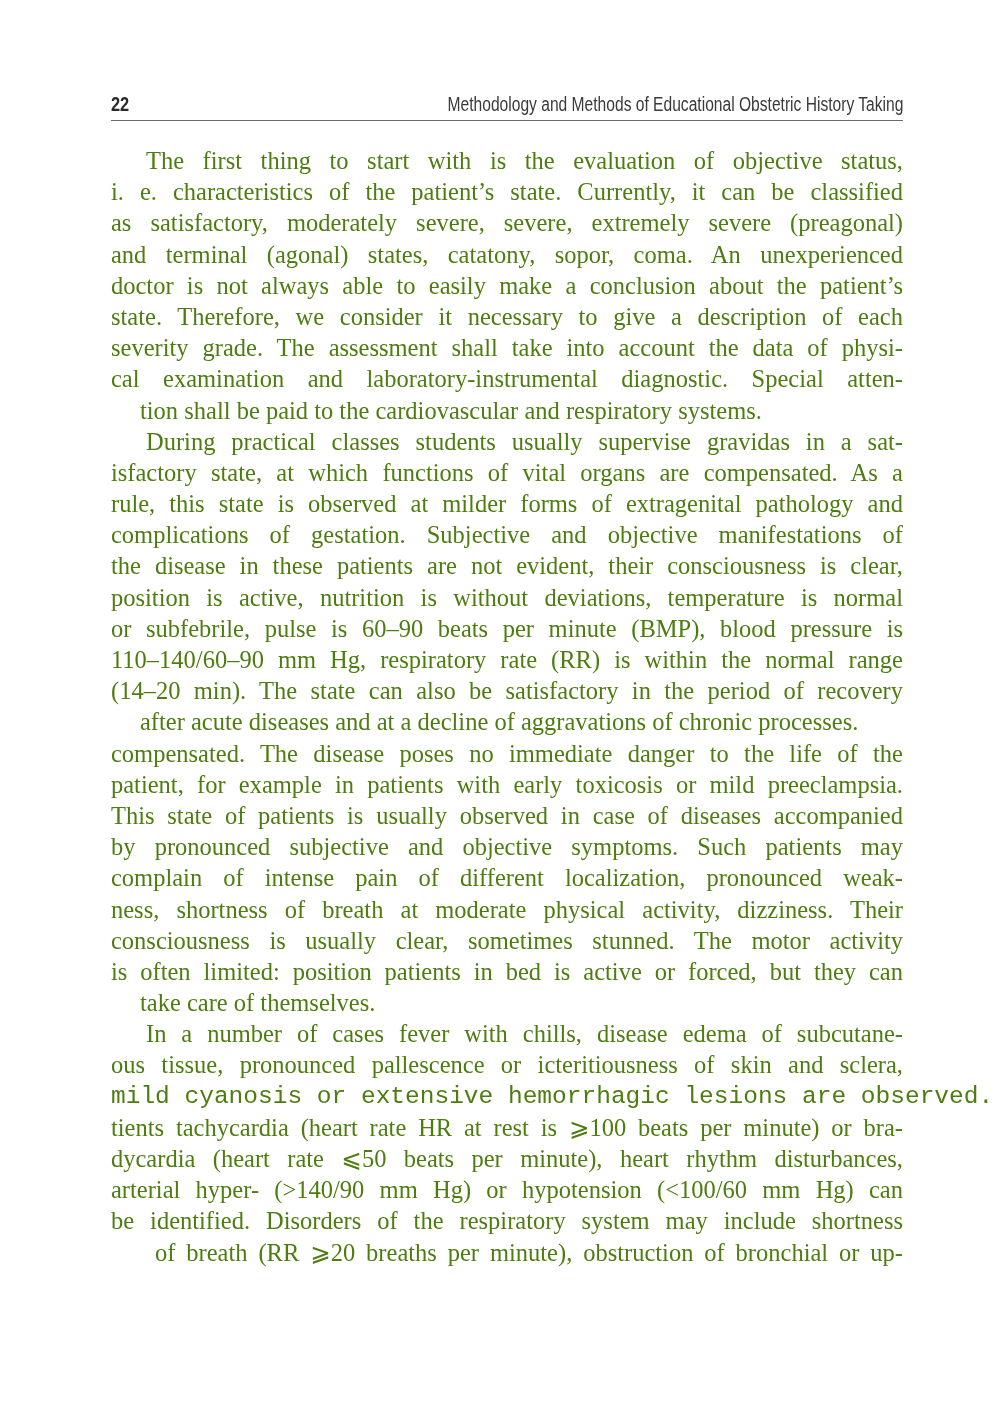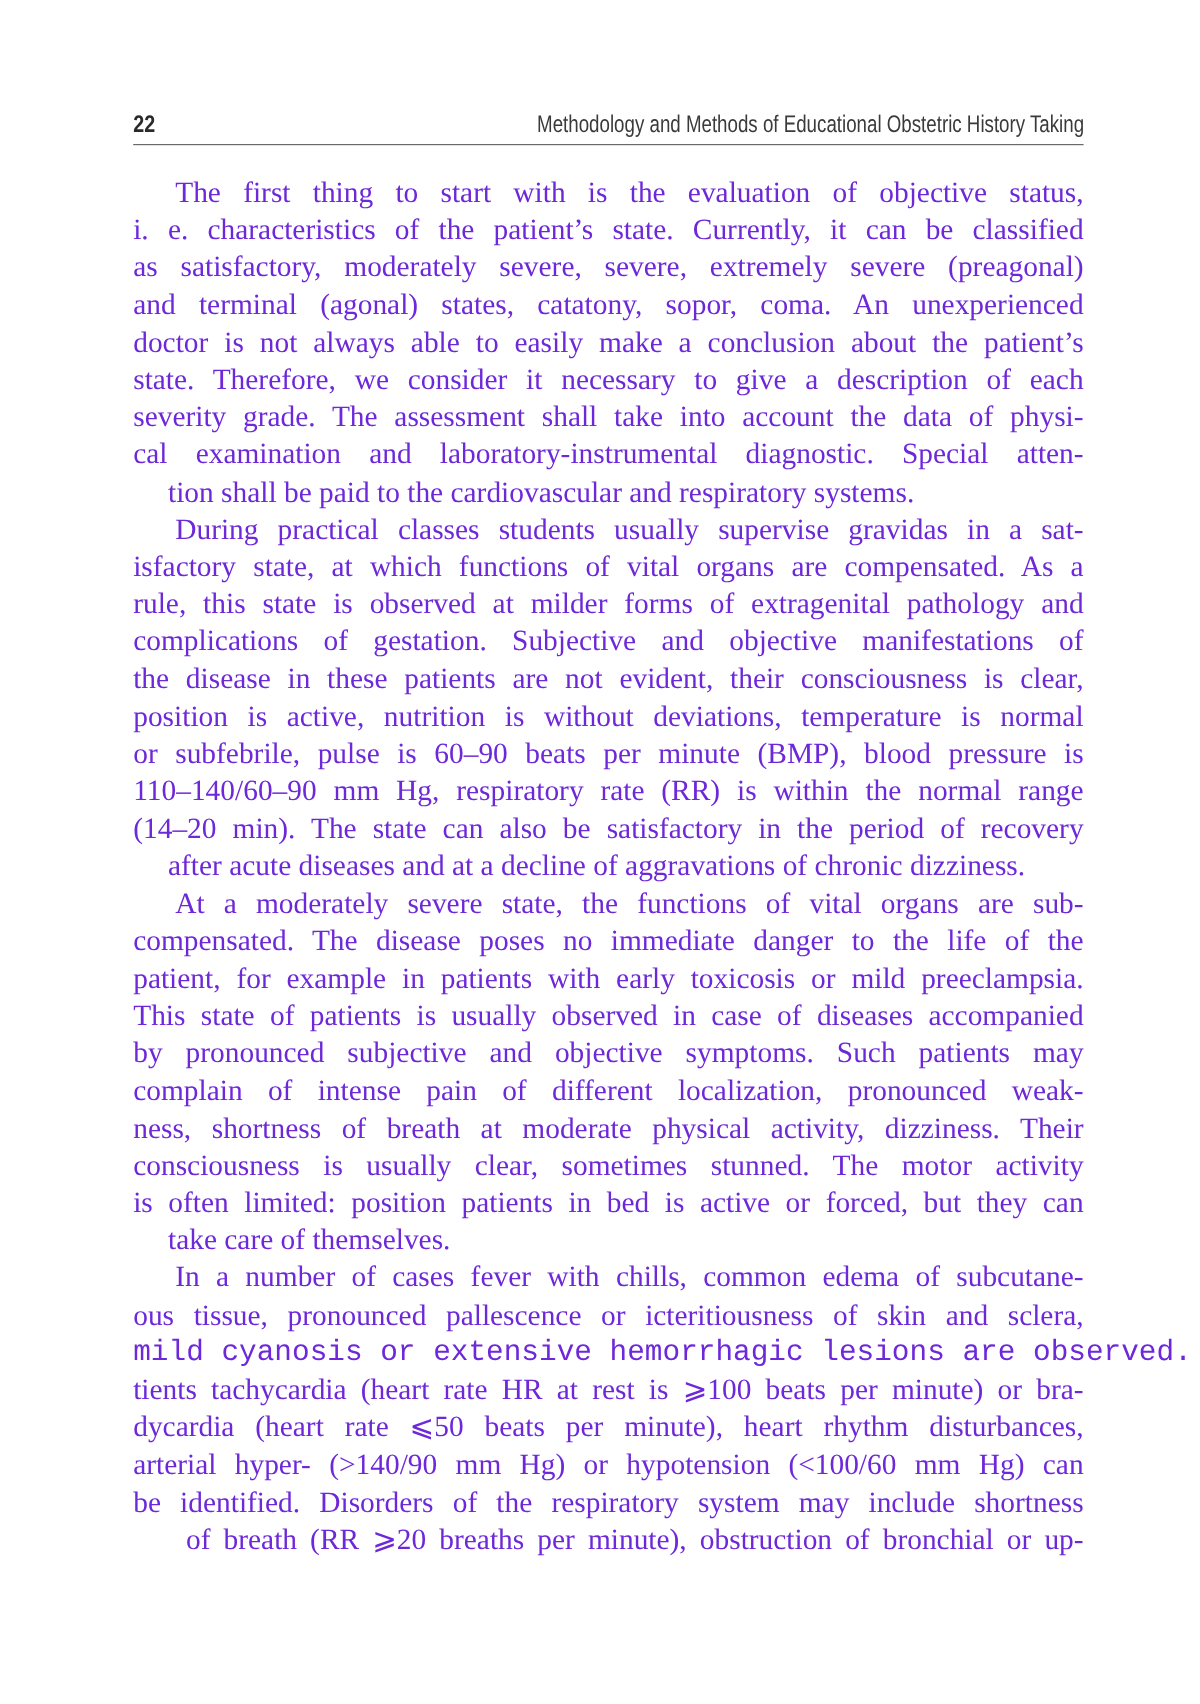--- a/index.html
+++ b/index.html
@@ -51,21 +51,21 @@
       transform-origin: right center;
     }
     .body-text {
       position: absolute;
       top: 145px;
       left: 0;
       width: 792px;
       font-family: "Liberation Serif", serif;
       font-size: 24.5px;
       line-height: 31.2px;
-      color: #6d28d9;
+      color: #4d7c0f;
     }
     .para {
       margin: 0;
     }
     .line {
       display: block;
       white-space: nowrap;
       text-align: justify;
       text-align-last: justify;
       height: 31.2px;
@@ -106,38 +106,37 @@
     <div class="para">
       <span class="line first" style="white-space: nowrap;">During practical classes students usually supervise gravidas in a sat-</span>
       <span class="line" style="white-space: nowrap;">isfactory state, at which functions of vital organs are compensated. As a</span>
       <span class="line" style="white-space: nowrap;">rule, this state is observed at milder forms of extragenital pathology and</span>
       <span class="line" style="white-space: nowrap;">complications of gestation. Subjective and objective manifestations of</span>
       <span class="line" style="white-space: nowrap;">the disease in these patients are not evident, their consciousness is clear,</span>
       <span class="line" style="white-space: nowrap;">position is active, nutrition is without deviations, temperature is normal</span>
       <span class="line" style="white-space: nowrap;">or subfebrile, pulse is 60–90 beats per minute (BMP), blood pressure is</span>
       <span class="line" style="white-space: nowrap;">110–140/60–90 mm Hg, respiratory rate (RR) is within the normal range</span>
       <span class="line" style="white-space: nowrap;">(14–20 min). The state can also be satisfactory in the period of recovery</span>
-      <span class="line last" style="white-space: nowrap;">after acute diseases and at a decline of aggravations of chronic dizziness.</span>
+      <span class="line last" style="white-space: nowrap;">after acute diseases and at a decline of aggravations of chronic processes.</span>
     </div>
 
     <div class="para">
-      <span class="line first" style="white-space: nowrap;">At a moderately severe state, the functions of vital organs are sub-</span>
       <span class="line" style="white-space: nowrap;">compensated. The disease poses no immediate danger to the life of the</span>
       <span class="line" style="white-space: nowrap;">patient, for example in patients with early toxicosis or mild preeclampsia.</span>
       <span class="line" style="white-space: nowrap;">This state of patients is usually observed in case of diseases accompanied</span>
       <span class="line" style="white-space: nowrap;">by pronounced subjective and objective symptoms. Such patients may</span>
       <span class="line" style="white-space: nowrap;">complain of intense pain of different localization, pronounced weak-</span>
       <span class="line" style="white-space: nowrap;">ness, shortness of breath at moderate physical activity, dizziness. Their</span>
       <span class="line" style="white-space: nowrap;">consciousness is usually clear, sometimes stunned. The motor activity</span>
       <span class="line" style="white-space: nowrap;">is often limited: position patients in bed is active or forced, but they can</span>
       <span class="line last" style="white-space: nowrap;">take care of themselves.</span>
     </div>
 
     <div class="para">
-      <span class="line first" style="white-space: nowrap;">In a number of cases fever with chills, common edema of subcutane-</span>
+      <span class="line first" style="white-space: nowrap;">In a number of cases fever with chills, disease edema of subcutane-</span>
       <span class="line" style="white-space: nowrap;">ous tissue, pronounced pallescence or icteritiousness of skin and sclera,</span>
       <span class="line" style="white-space: nowrap; font-family: Liberation Mono, monospace;">mild cyanosis or extensive hemorrhagic lesions are observed. In such pa-</span>
       <span class="line" style="white-space: nowrap;">tients tachycardia (heart rate HR at rest is ⩾100 beats per minute) or bra-</span>
       <span class="line" style="white-space: nowrap;">dycardia (heart rate ⩽50 beats per minute), heart rhythm disturbances,</span>
       <span class="line" style="white-space: nowrap;">arterial hyper- (&gt;140/90 mm Hg) or hypotension (&lt;100/60 mm Hg) can</span>
       <span class="line" style="white-space: nowrap;">be identified. Disorders of the respiratory system may include shortness</span>
       <span class="line" style="white-space: nowrap; margin-left: 44px;">of breath (RR ⩾20 breaths per minute), obstruction of bronchial or up-</span>
     </div>
 
   </div>

